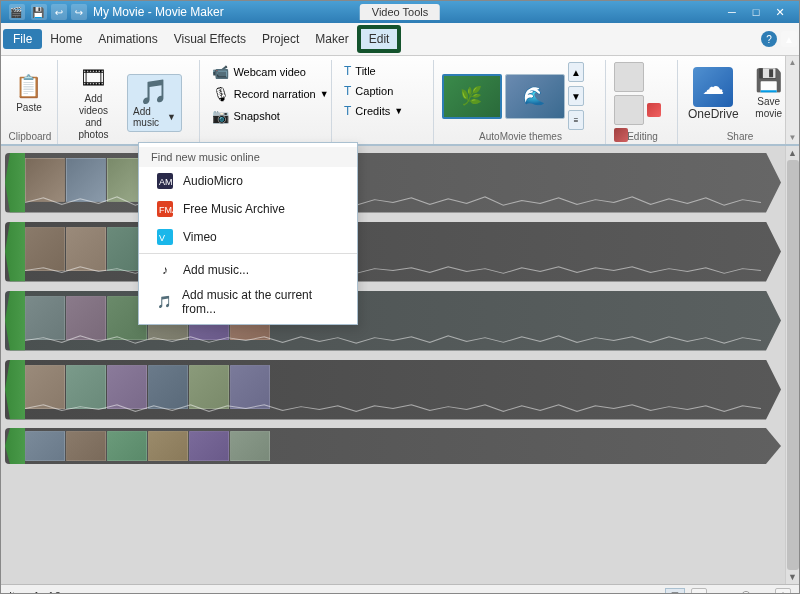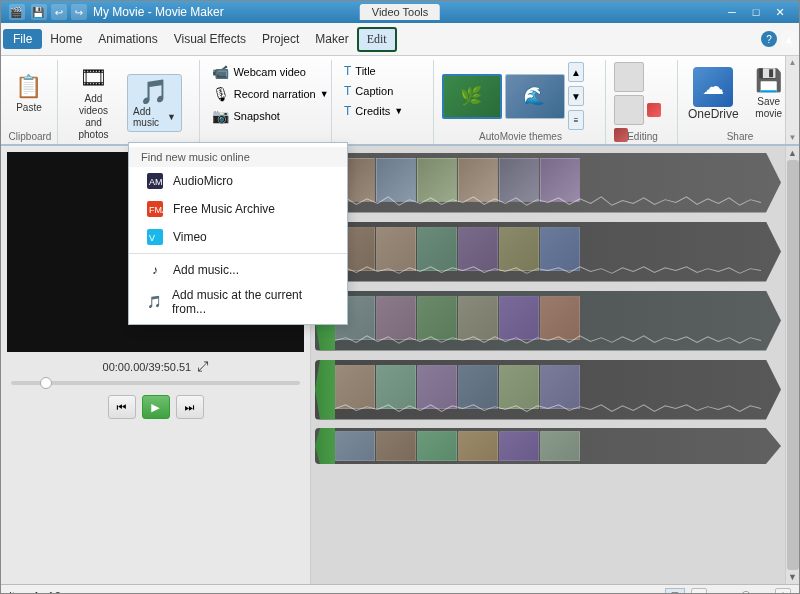--- a/index.html
+++ b/index.html
@@ -10,21 +10,21 @@
     .title-bar-left { display: flex; align-items: center; gap: 6px; }
     .title-bar-icons { display: flex; gap: 4px; }
     .tb-icon { width: 16px; height: 16px; background: rgba(255,255,255,0.2); border-radius: 2px; display: flex; align-items: center; justify-content: center; font-size: 10px; color: white; cursor: pointer; }
     .title-bar-right { display: flex; gap: 2px; }
     .win-btn { width: 22px; height: 16px; display: flex; align-items: center; justify-content: center; color: white; font-size: 11px; cursor: pointer; border-radius: 3px; }
 
     
     .menu-bar { height: 22px; background: #f5f5f5; display: flex; align-items: center; border-bottom: 1px solid #ccc; padding: 16px 2px; }
     .menu-item { padding: 3px 8px; cursor: pointer; font-size: 12px; color: #333; border-radius: 3px; }
     .menu-item.file { background: #2e7db5; color: white; border-radius: 3px; padding: 3px 10px; }
-    .menu-item.active { background: #d4e8f7; border: 2px solid #14532d; font-family: Liberation Serif, serif; }
+    .menu-item.active { background: #d4e8f7; border: 4px solid #14532d; }
     .menu-right { margin-left: auto; display: flex; align-items: center; gap: 4px; }
     .help-icon { width: 16px; height: 16px; background: #2e7db5; border-radius: 50%; color: white; display: flex; align-items: center; justify-content: center; font-size: 10px; cursor: pointer; }
 
     
     .ribbon { height: 90px; background: linear-gradient(to bottom, #fefefe, #f0f0f0); border-bottom: 2px solid #aac0d0; display: flex; align-items: stretch; padding: 4px 2px 0; gap: 2px; position: relative; }
     .ribbon-group { display: flex; flex-direction: column; border-right: 1px solid #d0d8e0; padding: 2px 6px; min-width: 50px; position: relative; }
     .ribbon-group-content { display: flex; align-items: center; gap: 4px; flex: 1; padding-bottom: 16px; }
     .ribbon-btn { display: flex; flex-direction: column; align-items: center; justify-content: center; cursor: pointer; padding: 3px 5px; border-radius: 3px; min-width: 40px; }
     .ribbon-btn .icon { font-size: 22px; }
     .ribbon-btn .label { font-size: 10px; color: #333; text-align: center; line-height: 1.2; margin-top: 2px; }
@@ -61,21 +61,21 @@
 
     
     .status-bar { height: 22px; background: #f0f0f0; border-top: 1px solid #bbb; display: flex; align-items: center; padding: 0 8px; font-size: 11px; color: #333; }
     .status-right { margin-left: auto; display: flex; align-items: center; gap: 6px; }
     .zoom-control { display: flex; align-items: center; gap: 4px; }
     .zoom-btn { width: 16px; height: 16px; border: 1px solid #bbb; border-radius: 2px; display: flex; align-items: center; justify-content: center; cursor: pointer; font-size: 12px; background: #f5f5f5; }
     .zoom-slider { width: 60px; height: 4px; background: #2e7db5; border-radius: 2px; position: relative; }
     .zoom-thumb { width: 10px; height: 10px; background: white; border: 1px solid #999; border-radius: 50%; position: absolute; top: -3px; left: 50%; cursor: pointer; }
 
     
-    .dropdown-menu { position: absolute; top: 86px; left: 127px; background: white; border: 1px solid #aac0d0; box-shadow: 2px 4px 10px rgba(0,0,0,0.15); z-index: 100; width: 220px; padding: 4px 0; }
+    .dropdown-menu { position: absolute; top: 86px; left: 137px; background: white; border: 1px solid #aac0d0; box-shadow: 2px 4px 10px rgba(0,0,0,0.15); z-index: 100; width: 220px; padding: 4px 0; }
     .dropdown-section-header { padding: 4px 12px; font-size: 11px; color: #555; background: #f5f5f5; }
     .dropdown-item { display: flex; align-items: center; gap: 8px; padding: 4px 16px; cursor: pointer; font-size: 12px; color: #222; }
     .dropdown-item .di-icon { width: 20px; height: 20px; display: flex; align-items: center; justify-content: center; }
     .dropdown-sep { height: 1px; background: #ddd; margin: 2px 0; }
 
     
     .theme-box { width: 60px; height: 45px; border: 1px solid #aac0d0; border-radius: 2px; overflow: hidden; cursor: pointer; display: flex; align-items: center; justify-content: center; position: relative; }
     .theme-box.selected { border: 2px solid #2e7db5; }
 
     
@@ -280,35 +280,20 @@
     </div>
     <div class="dropdown-item">
       <div class="di-icon">🎵</div>
       <span>Add music at the current from...</span>
     </div>
   </div>
 </div>
 
 <div class="main-area">
 
-  <div class="preview-panel">
-    <div class="preview-screen"></div>
-    <div class="time-display">
-      <span>00:00.00/39:50.51</span>
-      <span style="cursor:pointer;font-size:14px;">⤢</span>
-    </div>
-    <div class="scrubber-bar">
-      <div class="scrubber-handle"></div>
-    </div>
-    <div class="transport-controls">
-      <div class="transport-btn">⏮</div>
-      <div class="transport-btn" style="background:linear-gradient(to bottom,#70c070,#40a040);color:white;border-color:#30a030;">▶</div>
-      <div class="transport-btn">⏭</div>
-    </div>
-  </div>
 
   <div class="timeline-panel">
 
     <div class="timeline-track">
       <div class="track-content" style="background:linear-gradient(to right,#555,#666);">
         <div class="track-filmstrip">
           <div class="film-frame" style="background:linear-gradient(135deg,#7a6a5a,#9a8a7a);"></div>
           <div class="film-frame" style="background:linear-gradient(135deg,#6a7a8a,#8a9aaa);"></div>
           <div class="film-frame" style="background:linear-gradient(135deg,#7a8a6a,#9aaa8a);"></div>
           <div class="film-frame" style="background:linear-gradient(135deg,#8a7a6a,#aA9a8a);"></div>

